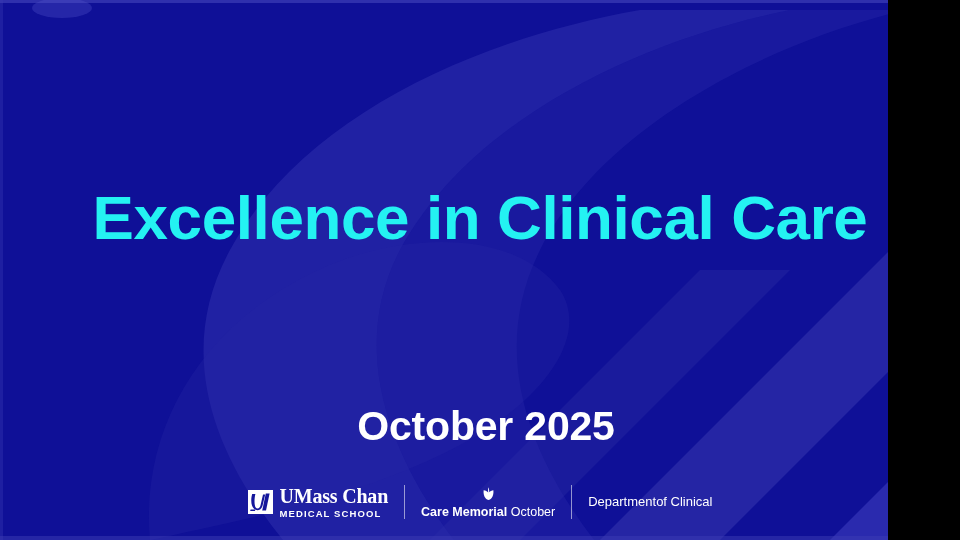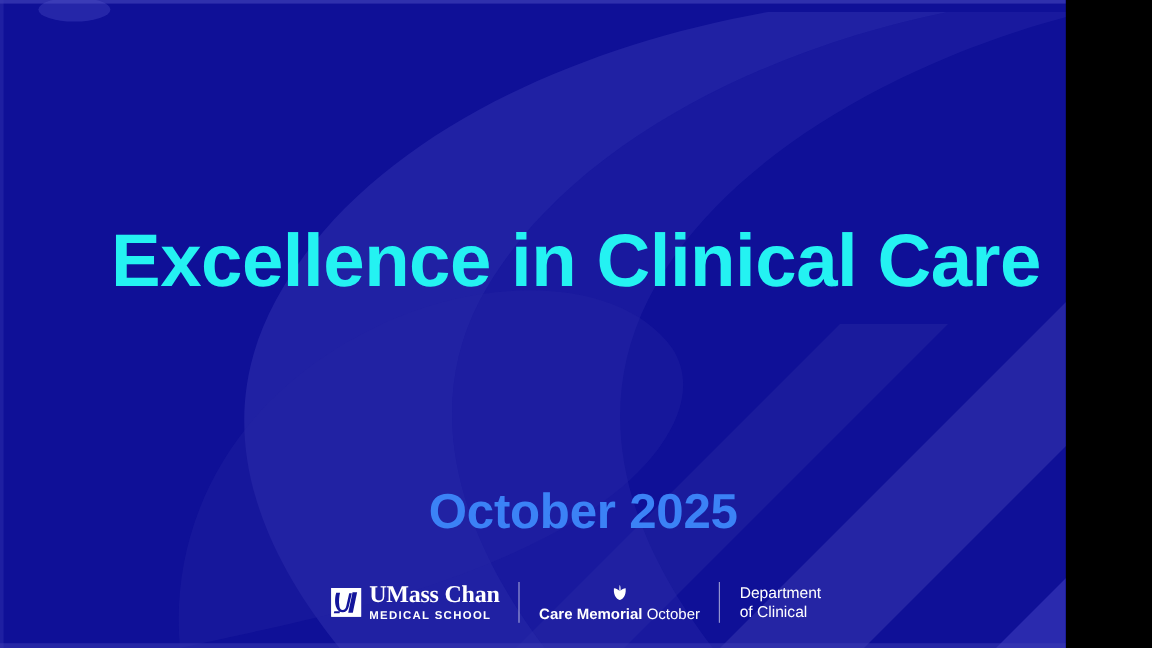--- a/index.html
+++ b/index.html
@@ -49,21 +49,21 @@
     width: 960px;
     text-align: center;
   }
   .slide-date {
     display: block;
     font-family: "Liberation Sans", sans-serif;
     font-weight: bold;
     font-size: 41px;
     line-height: 1.05;
     letter-spacing: -0.2px;
-    color: #3b82f6;
+    color: #ffffff;
     white-space: nowrap;
     margin-left: 12px;
   }
   
   .logo-bar {
     position: absolute;
     left: 0;
     top: 481px;
     width: 960px;
     height: 42px;
@@ -138,21 +138,21 @@
     font-size: 12.5px;
     color: #ffffff;
     white-space: nowrap;
     line-height: 1;
   }
   .umm-words .b { font-weight: bold; }
   .umm-words .l { font-weight: normal; }
   
   .dom-lockup {
     display: flex;
-    flex-direction: column;
+    flex-direction: row;
     justify-content: center;
     line-height: 1.22;
   }
   .dom-line {
     font-size: 13px;
     color: #ffffff;
     font-weight: normal;
     white-space: nowrap;
   }
 </style>

